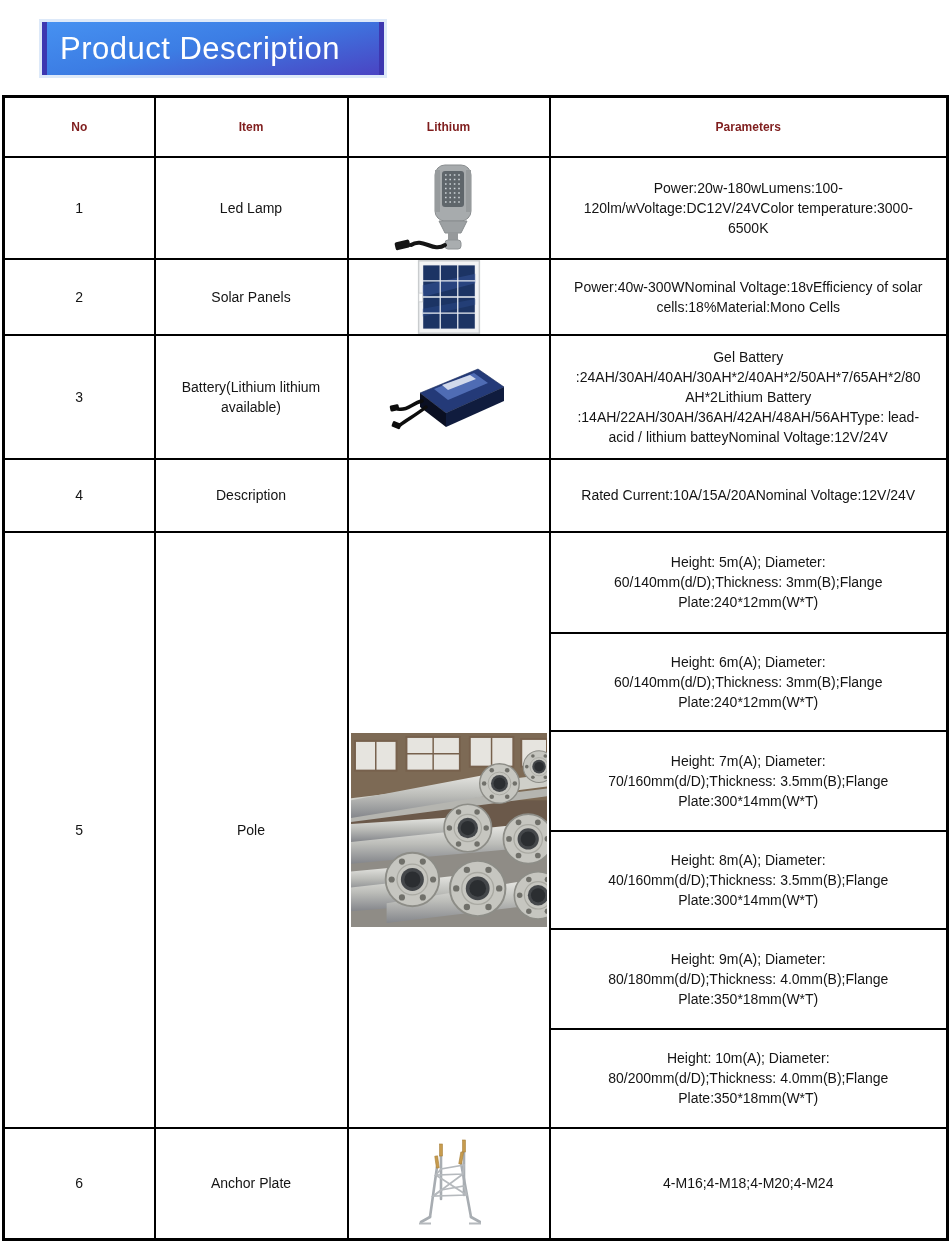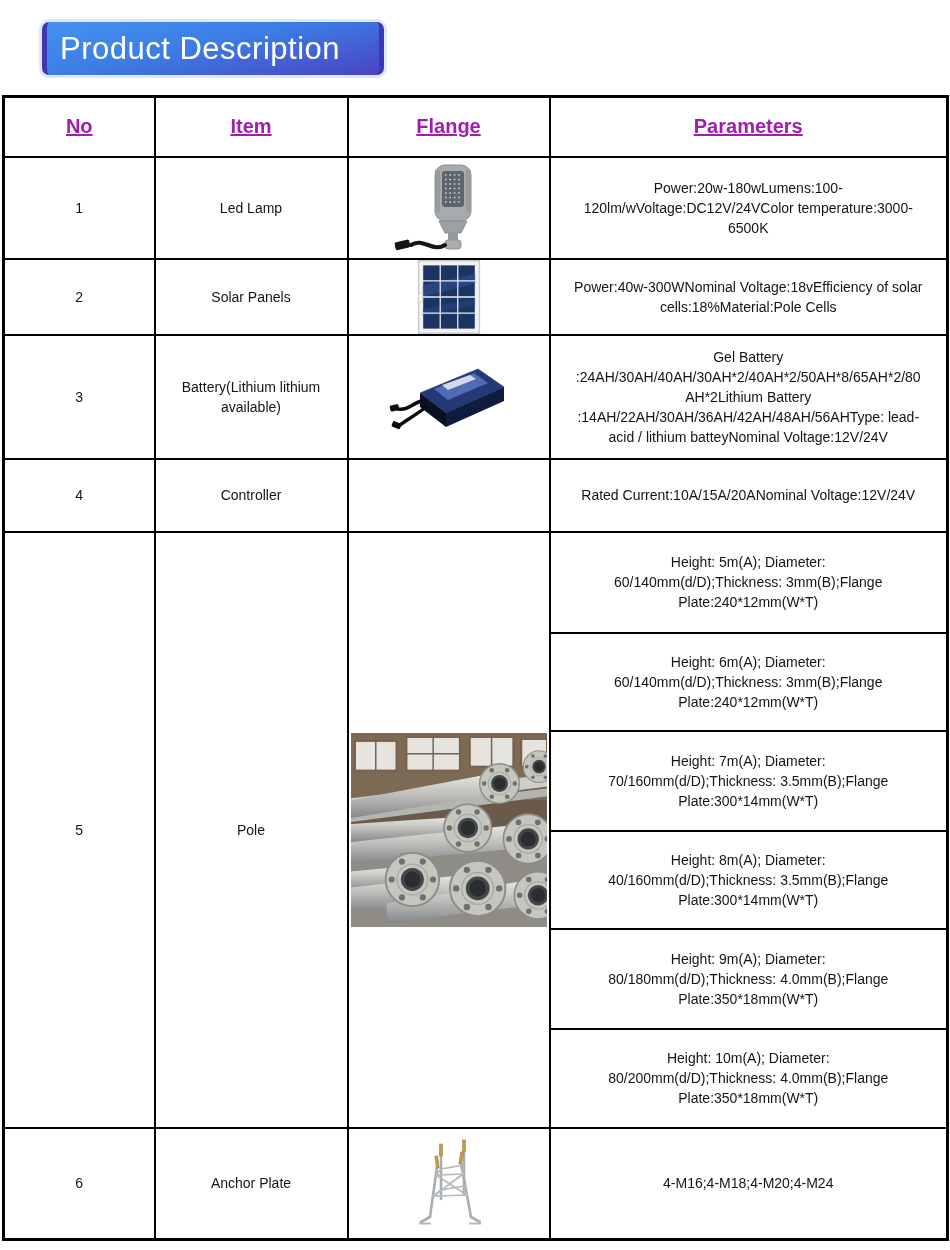--- a/index.html
+++ b/index.html
@@ -6,29 +6,29 @@
   body{
     width:950px;height:1250px;position:relative;background:#ffffff;
     font-family:"Liberation Sans",sans-serif;color:#141414;
   }
   
   .title-box{
     position:absolute;left:42px;top:22px;width:332px;height:53px;
     background:linear-gradient(168deg,#4691f1 0%,#3c7de4 45%,#4a44c3 100%);
     border-left:5px solid #3d37b0;border-right:5px solid #3d37b0;
     box-shadow:0 0 0 3px #dde9f9;
-    display:flex;align-items:center;border-radius:7px;
+    display:flex;align-items:center;
   }
   .title-text{font-size:31px;color:#ffffff;padding-left:13px;letter-spacing:.5px;white-space:nowrap;}
 
   
   .table-wrap{position:absolute;left:2px;top:95px;}
   table.product{border-collapse:collapse;table-layout:fixed;width:944px;border:3px solid #000;}
   table.product th,table.product td{border:2px solid #000;vertical-align:middle;text-align:center;}
-  th.hdr{font-size:20px;font-weight:bold;color:#a21caf;text-decoration:underline;}
+  th.hdr{font-size:12px;font-weight:bold;color:#7f1d1d;}
   td.no-cell{font-size:14px;}
   td.item-cell{font-size:14px;line-height:20px;padding:0 26px;}
   td.pic-cell{padding:0;text-align:center;}
   td.params-cell{font-size:14px;line-height:20px;padding:0 22px;overflow-wrap:break-word;word-wrap:break-word;}
   td.pole-params{padding:0 42px;}
   svg{display:block;margin:0 auto;}
 </style>
 </head>
 <body>
 
@@ -42,21 +42,21 @@
         <col style="width:151px">
         <col style="width:193px">
         <col style="width:202px">
         <col style="width:398px">
       </colgroup>
 
   <tbody>
         <tr style="height:60px">
     <th class="hdr">No</th>
     <th class="hdr">Item</th>
-    <th class="hdr">Flange</th>
+    <th class="hdr">Lithium</th>
     <th class="hdr">Parameters</th>
   </tr>
 
   <tr style="height:102px">
     <td class="no-cell">1</td>
     <td class="item-cell">Led Lamp</td>
     <td class="pic-cell">
       <svg width="120" height="94" viewBox="0 0 120 94">
         <rect x="46" y="4" width="36" height="56" rx="10" fill="#a7abad" stroke="#898d8f"></rect>
         <rect x="46" y="9" width="5" height="42" fill="#979b9d"></rect>
@@ -93,45 +93,45 @@
         <g stroke="#e8ecf2" stroke-width="1.3">
           <line x1="23" y1="5" x2="23" y2="71"></line>
                 <line x1="41" y1="5" x2="41" y2="71"></line>
           <line x1="5" y1="21.5" x2="59" y2="21.5"></line>
                 <line x1="5" y1="38" x2="59" y2="38"></line>
                 <line x1="5" y1="54.5" x2="59" y2="54.5"></line>
         </g>
         <rect x="1" y="34" width="4" height="9" fill="#ffffff" stroke="#c9ccce" stroke-width="0.8"></rect>
       </svg>
     </td>
-    <td class="params-cell">Power:40w-300WNominal Voltage:18vEfficiency of solar cells:18%Material:Pole Cells</td>
+    <td class="params-cell">Power:40w-300WNominal Voltage:18vEfficiency of solar cells:18%Material:Mono Cells</td>
   </tr>
 
   <tr style="height:124px">
     <td class="no-cell">3</td>
     <td class="item-cell">Battery(Lithium lithium available)</td>
     <td class="pic-cell">
       <svg width="126" height="84" viewBox="0 0 126 84">
         <polygon points="34,38 92,14 118,32 60,58" fill="#243a78" stroke="#1a2b5c" stroke-width="0.6"></polygon>
         <polygon points="48,34 88,18 102,28 62,45" fill="#4f6cb4"></polygon>
         <polygon points="56,30 84,20 90,24 62,35" fill="#e8ecf5" opacity="0.85"></polygon>
         <polygon points="60,58 118,32 118,46 60,72" fill="#101c3e"></polygon>
         <polygon points="34,38 60,58 60,72 34,52" fill="#0a0f22"></polygon>
         <path d="M36,46 C26,48 22,56 12,54" fill="none" stroke="#0d0d0d" stroke-width="3.5" stroke-linecap="round"></path>
         <path d="M40,52 C30,60 22,64 14,70" fill="none" stroke="#0d0d0d" stroke-width="3.5" stroke-linecap="round"></path>
         <rect x="4" y="50" width="9" height="6" rx="1.5" fill="#0d0d0d" transform="rotate(-12 8 53)"></rect>
         <rect x="6" y="67" width="9" height="6" rx="1.5" fill="#0d0d0d" transform="rotate(22 10 70)"></rect>
       </svg>
     </td>
-    <td class="params-cell">Gel Battery :24AH/30AH/40AH/30AH*2/40AH*2/50AH*8/65AH*2/80AH*2Lithium Battery :14AH/22AH/30AH/36AH/42AH/48AH/56AHType: lead-acid / lithium batteyNominal Voltage:12V/24V</td>
+    <td class="params-cell">Gel Battery :24AH/30AH/40AH/30AH*2/40AH*2/50AH*7/65AH*2/80AH*2Lithium Battery :14AH/22AH/30AH/36AH/42AH/48AH/56AHType: lead-acid / lithium batteyNominal Voltage:12V/24V</td>
   </tr>
 
   <tr style="height:73px">
     <td class="no-cell">4</td>
-    <td class="item-cell">Controller</td>
+    <td class="item-cell">Description</td>
     <td class="pic-cell"></td>
     <td class="params-cell">Rated Current:10A/15A/20ANominal Voltage:12V/24V</td>
   </tr>
 
   <tr style="height:101px">
     <td class="no-cell" rowspan="6">5</td>
     <td class="item-cell" rowspan="6">Pole</td>
     <td class="pic-cell" rowspan="6">
       <svg width="196" height="194" viewBox="0 0 198 196">
         <defs>

